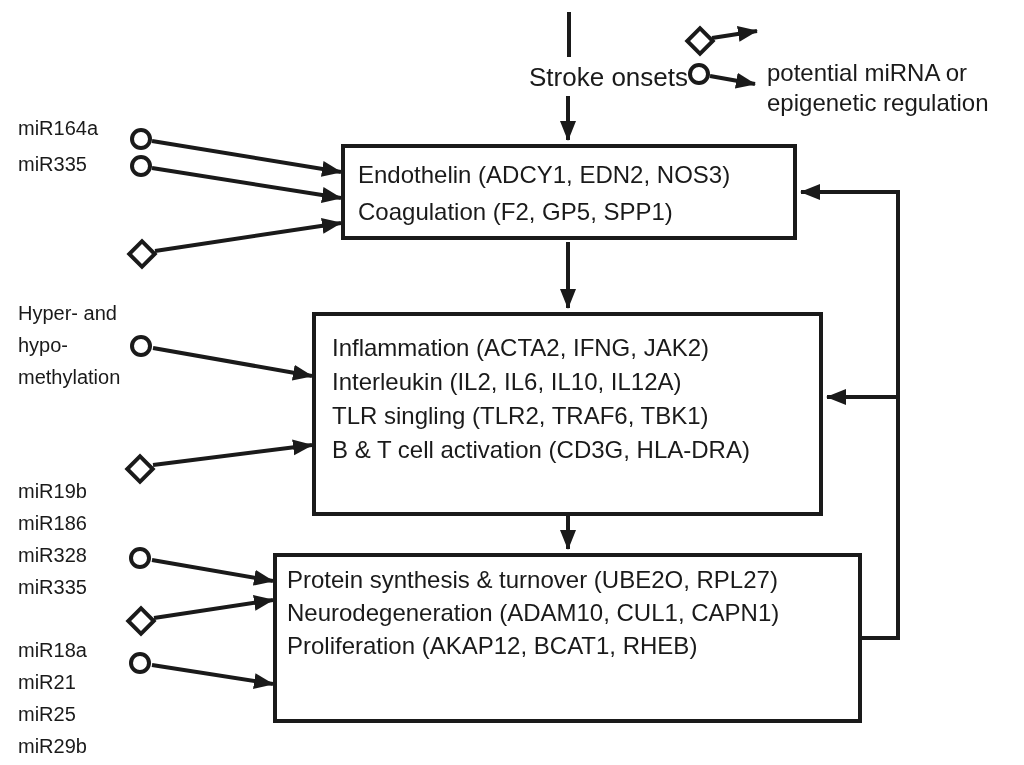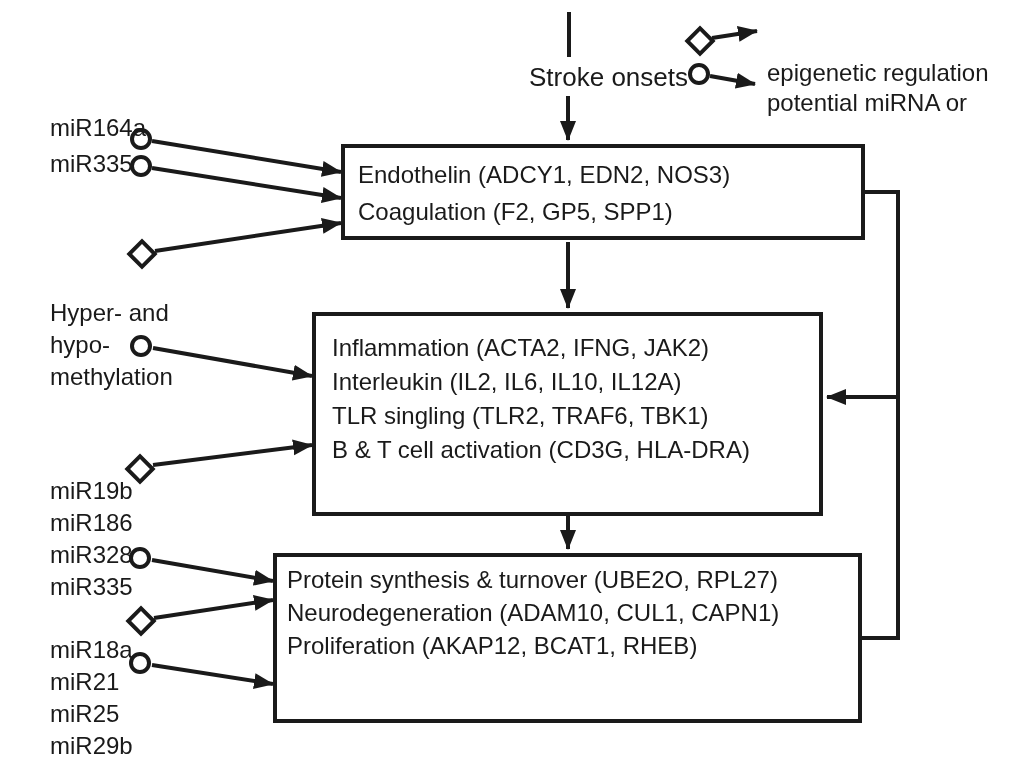--- a/index.html
+++ b/index.html
@@ -18,25 +18,25 @@
   }
   .legend-row1{position:absolute;left:767px;top:21px;font-size:24px;line-height:30px;}
   .legend-row2{position:absolute;left:767px;top:58px;font-size:24px;line-height:30px;}
   .pathway-box{
     position:absolute;
     border:4px solid #1a1a1a;
     background:#ffffff;
     box-sizing:border-box;
     font-size:24px;
   }
-  .box-1{left:341px;top:144px;width:524px;height:96px;padding:8px 0 0 13px;line-height:37px;}
+  .box-1{left:341px;top:144px;width:456px;height:96px;padding:8px 0 0 13px;line-height:37px;}
   .box-2{left:312px;top:312px;width:511px;height:204px;padding:15px 0 0 16px;line-height:34px;}
   .box-3{left:273px;top:553px;width:589px;height:170px;padding:6px 0 0 10px;line-height:33px;}
   .box-line{white-space:nowrap;}
-  .left-group{position:absolute;left:18px;font-size:24px;margin-left:32px;}
+  .left-group{position:absolute;left:18px;font-size:20px;}
   .grp-mirna-top{top:110px;line-height:36px;}
   .grp-methylation{top:297px;line-height:32px;}
   .grp-mirna-mid{top:475px;line-height:32px;}
   .grp-mirna-bottom{top:634px;line-height:32px;}
 </style>
 </head>
 <body>
 
 <div class="stage">
 
@@ -79,22 +79,22 @@
 
     <rect x="691" y="32" width="18" height="18" fill="#ffffff" stroke="#1a1a1a" stroke-width="4" transform="rotate(45 700 41)"></rect>
     <line x1="712" y1="38" x2="757" y2="31" stroke="#1a1a1a" stroke-width="4" marker-end="url(#ah)"></line>
     <circle cx="699" cy="74" r="9" fill="#ffffff" stroke="#1a1a1a" stroke-width="4"></circle>
     <line x1="710" y1="76" x2="755" y2="84" stroke="#1a1a1a" stroke-width="4" marker-end="url(#ah)"></line>
   </svg>
 
   <div class="toplabel">Stroke onsets</div>
 
   <div class="legend-row2">
+    <div>potential miRNA or</div>
     <div>epigenetic regulation</div>
-    <div>potential miRNA or</div>
   </div>
 
   <div class="pathway-box box-1">
     <div class="box-line">Endothelin (ADCY1, EDN2, NOS3)</div>
     <div class="box-line">Coagulation (F2, GP5, SPP1)</div>
   </div>
 
   <div class="pathway-box box-2">
     <div class="box-line">Inflammation (ACTA2, IFNG, JAK2)</div>
     <div class="box-line">Interleukin (IL2, IL6, IL10, IL12A)</div>

